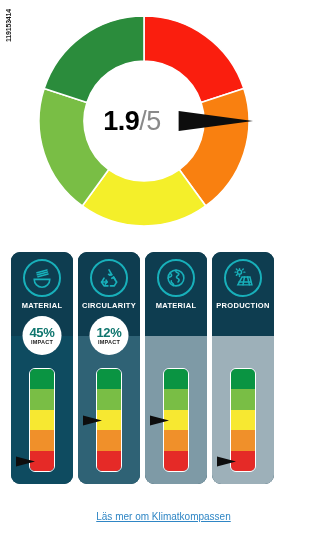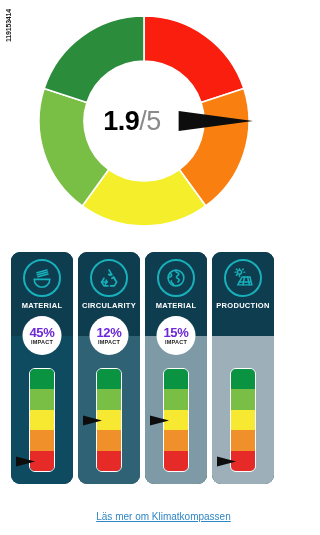--- a/index.html
+++ b/index.html
@@ -142,21 +142,21 @@
     height: 39px;
     border-radius: 50%;
     background: #ffffff;
     display: flex;
     flex-direction: column;
     align-items: center;
     justify-content: center;
     z-index: 4;
   }
   .impact-pct {
-    color: #6d28d9;
+    color: #0f766e;
     font-family: "Liberation Sans", sans-serif;
     font-size: 13px;
     font-weight: 700;
     line-height: 1;
     letter-spacing: -0.3px;
   }
   .impact-word {
     color: #1b1b1b;
     font-family: "Liberation Sans", sans-serif;
     font-size: 5.5px;
@@ -315,24 +315,20 @@
       <div class="card-bottom" style="background: rgb(126, 154, 166);"></div>
       <div class="card-icon">
         <svg width="22" height="22" viewBox="0 0 24 24" fill="none" stroke="#18b0ba" stroke-width="1.7" stroke-linecap="round">
                 <circle cx="12" cy="12" r="8.6"></circle>
                 <path d="M5.5 6.6c1.6 1 2.2 2.6 1.3 3.6-.9 1-2.6.6-3.3 2"></path>
                 <path d="M12 3.6c-.6 1.4.3 2.4 1.6 2.6 1.3.2 1.9 1.3 1.2 2.3-.7 1-2.3 1-2.3 2.4 0 1.4 1.6 1.3 2.4 2.3.8 1 .2 2.4-.7 3.2"></path>
                 <path d="M9.2 20.1c.4-1.3-.3-2.3-1.3-2.8-1-.5-1.5-1.4-1.1-2.3"></path>
               </svg>
       </div>
       <div class="card-label">MATERIAL</div>
-      <div class="impact-badge">
-        <div class="impact-pct">15%</div>
-        <div class="impact-word">IMPACT</div>
-      </div>
       <div class="bar-zone">
         <div class="bar">
           <div class="seg" style="background: rgb(10, 148, 66);"></div>
           <div class="seg" style="background: rgb(121, 190, 69);"></div>
           <div class="seg" style="background: rgb(247, 232, 49);"></div>
           <div class="seg" style="background: rgb(240, 144, 42);"></div>
           <div class="seg" style="background: rgb(229, 42, 39);"></div>
         </div>
         <div class="bar-arrow" style="top: 44.5px;">
           <svg width="22" height="15" viewBox="0 0 22 15">

